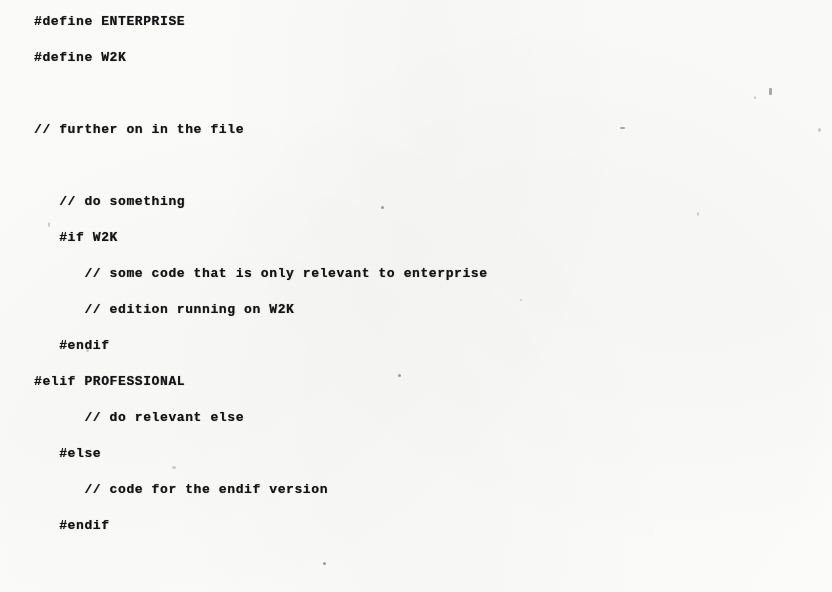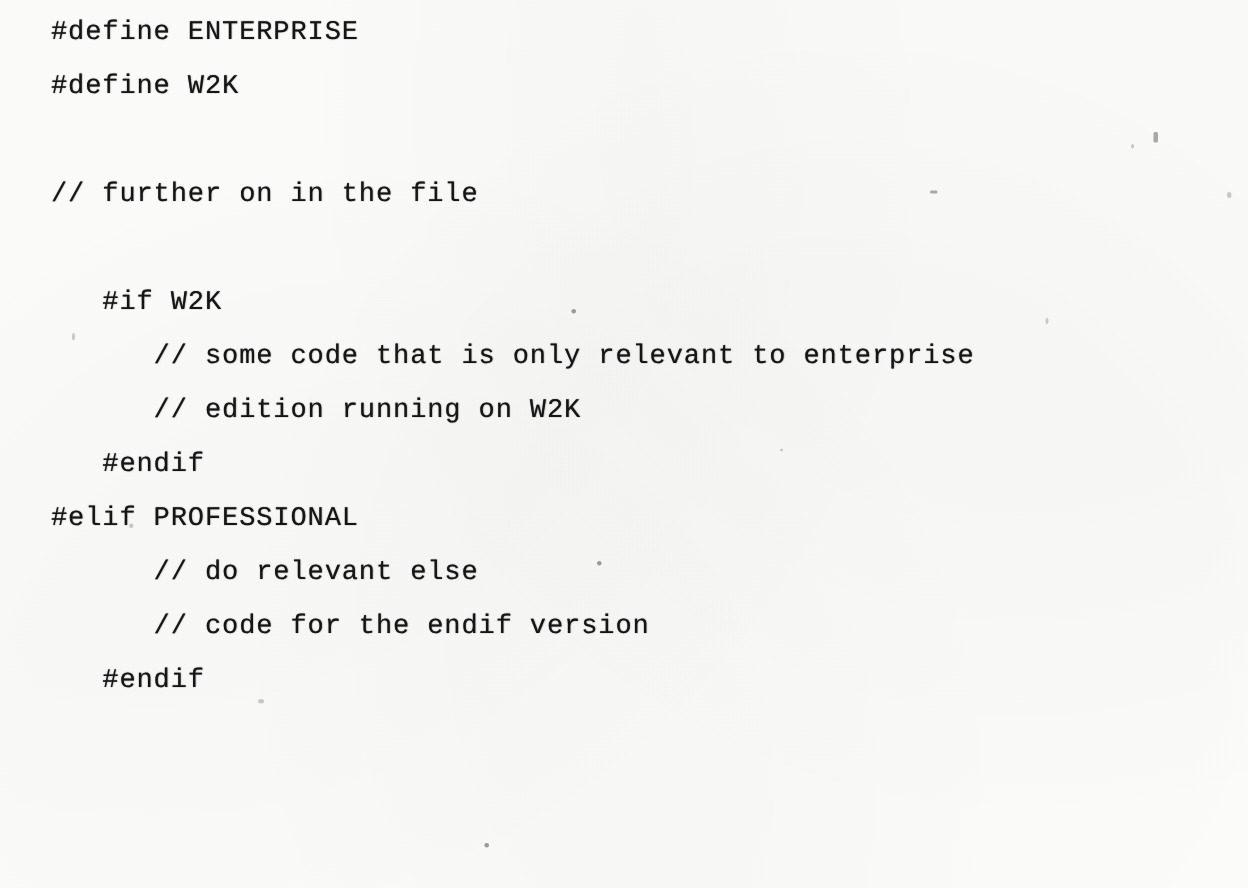--- a/index.html
+++ b/index.html
@@ -30,27 +30,28 @@
     position: absolute;
     left: 34px;
     top: 4px;
     width: 790px;
   }
 
   .code-line {
     height: 36px;
     line-height: 36px;
     white-space: pre;
-    font-size: 18px;
+    font-size: 13px;
     letter-spacing: 0.6px;
     color: #151515;
     
     text-shadow:
       0 0 0.7px rgba(0,0,0,0.55),
       0.4px 0.3px 0.9px rgba(0,0,0,0.18);
+    font-weight: bold;
   }
 
   .code-line.blank {
     height: 36px;
   }
 
   
   .speck {
     position: absolute;
     border-radius: 50%;
@@ -67,26 +68,28 @@
 <body>
 
 <div id="page">
 
   <div id="listing">
       <div class="code-line">#define ENTERPRISE</div>
       <div class="code-line">#define W2K</div>
       <div class="code-line blank"></div>
       <div class="code-line">// further on in the file</div>
       <div class="code-line blank"></div>
+      <div class="code-line">   // do something</div>
       <div class="code-line">   #if W2K</div>
       <div class="code-line">      // some code that is only relevant to enterprise</div>
       <div class="code-line">      // edition running on W2K</div>
       <div class="code-line">   #endif</div>
       <div class="code-line">#elif PROFESSIONAL</div>
       <div class="code-line">      // do relevant else</div>
+      <div class="code-line">   #else</div>
       <div class="code-line">      // code for the endif version</div>
       <div class="code-line">   #endif</div>
     </div>
 
   <div id="artifact-layer">
       <div class="speck dash" style="left: 769px; top: 88px; width: 3px; height: 7px;"></div>
       <div class="speck soft" style="left: 754px; top: 96px; width: 2px; height: 3px;"></div>
       <div class="speck soft" style="left: 818px; top: 128px; width: 3px; height: 4px;"></div>
       <div class="speck dash" style="left: 620px; top: 127px; width: 5px; height: 2px;"></div>
       <div class="speck" style="left: 381px; top: 206px; width: 3px; height: 3px;"></div>

